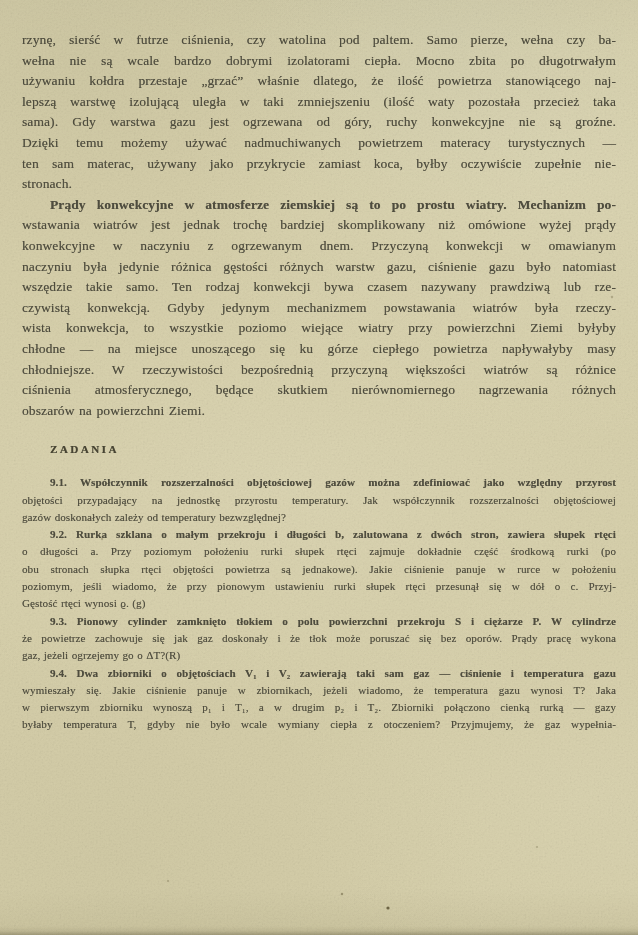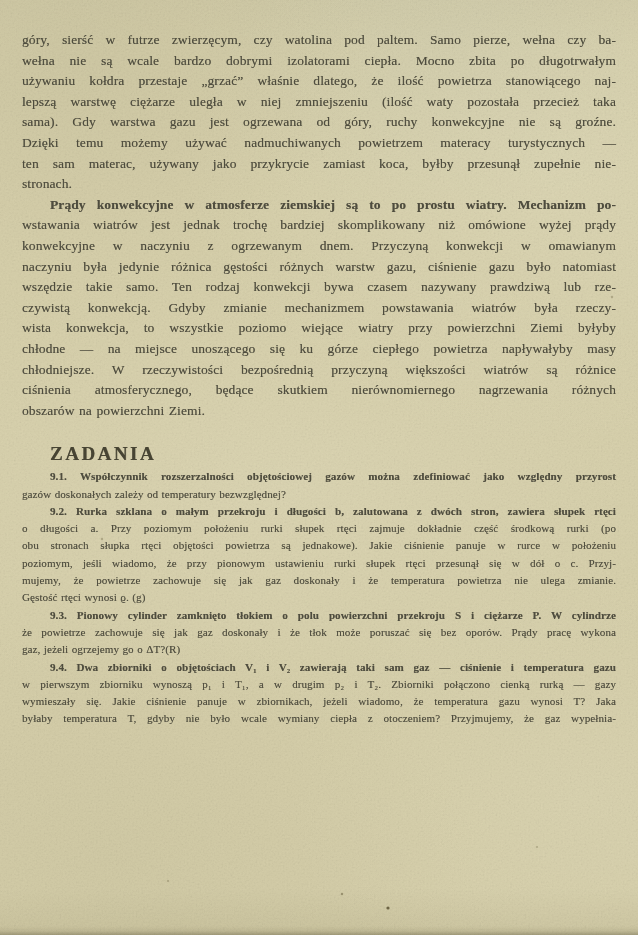--- a/index.html
+++ b/index.html
@@ -39,28 +39,28 @@
     line-height: 20.6px;
     letter-spacing: 0.15px;
     word-spacing: 1px;
     text-shadow: 0.2px 0.2px 0.4px rgba(78,76,60,0.55);
   }
   .line { text-align: justify; text-align-last: justify; }
   .line.last { text-align-last: left; }
   .line.indent { text-indent: 28px; font-weight: bold; }
   .heading {
     margin: 22px 0 0 28px;
-    font-size: 19px;
+    font-size: 11px;
     font-weight: bold;
     letter-spacing: 2.5px;
     color: #474433;
     text-shadow: 0.3px 0.3px 0.4px rgba(70,66,50,0.6);
   }
   .problems {
-    margin-top: 3px;
+    margin-top: 19px;
     font-size: 11px;
     line-height: 17.3px;
     letter-spacing: 0.1px;
     word-spacing: 0.6px;
     text-shadow: 0.2px 0.2px 0.35px rgba(78,76,60,0.5);
   }
   .bottom-edge {
     position: absolute;
     left: 0; right: 0; bottom: 0;
     height: 9px;
@@ -93,68 +93,68 @@
       <feTurbulence type="fractalNoise" baseFrequency="0.55" numOctaves="2" seed="7" stitchTiles="stitch"></feTurbulence>
       <feColorMatrix type="saturate" values="0"></feColorMatrix>
     </filter>
     <rect width="638" height="935" filter="url(#paperNoise)"></rect>
   </svg>
 
   <div class="content">
 
     <div class="maintext">
       <div class="para">
-          <div class="line">góry, sierść w futrze zwierzęcym, czy watolina pod paltem. Samo pierze, wełna czy ba-</div>
+          <div class="line">rzynę, sierść w futrze ciśnienia, czy watolina pod paltem. Samo pierze, wełna czy ba-</div>
           <div class="line">wełna nie są wcale bardzo dobrymi izolatorami ciepła. Mocno zbita po długotrwałym</div>
           <div class="line">używaniu kołdra przestaje „grzać” właśnie dlatego, że ilość powietrza stanowiącego naj-</div>
-          <div class="line">lepszą warstwę ciężarze uległa w niej zmniejszeniu (ilość waty pozostała przecież taka</div>
+          <div class="line">lepszą warstwę izolującą uległa w taki zmniejszeniu (ilość waty pozostała przecież taka</div>
           <div class="line">sama). Gdy warstwa gazu jest ogrzewana od góry, ruchy konwekcyjne nie są groźne.</div>
           <div class="line">Dzięki temu możemy używać nadmuchiwanych powietrzem materacy turystycznych —</div>
-          <div class="line">ten sam materac, używany jako przykrycie zamiast koca, byłby przesunął zupełnie nie-</div>
+          <div class="line">ten sam materac, używany jako przykrycie zamiast koca, byłby oczywiście zupełnie nie-</div>
           <div class="line last">stronach.</div>
         </div>
       <div class="para">
           <div class="line indent">Prądy konwekcyjne w atmosferze ziemskiej są to po prostu wiatry. Mechanizm po-</div>
           <div class="line">wstawania wiatrów jest jednak trochę bardziej skomplikowany niż omówione wyżej prądy</div>
           <div class="line">konwekcyjne w naczyniu z ogrzewanym dnem. Przyczyną konwekcji w omawianym</div>
           <div class="line">naczyniu była jedynie różnica gęstości różnych warstw gazu, ciśnienie gazu było natomiast</div>
           <div class="line">wszędzie takie samo. Ten rodzaj konwekcji bywa czasem nazywany prawdziwą lub rze-</div>
-          <div class="line">czywistą konwekcją. Gdyby zmianie mechanizmem powstawania wiatrów była rzeczy-</div>
+          <div class="line">czywistą konwekcją. Gdyby jedynym mechanizmem powstawania wiatrów była rzeczy-</div>
           <div class="line">wista konwekcja, to wszystkie poziomo wiejące wiatry przy powierzchni Ziemi byłyby</div>
           <div class="line">chłodne — na miejsce unoszącego się ku górze ciepłego powietrza napływałyby masy</div>
           <div class="line">chłodniejsze. W rzeczywistości bezpośrednią przyczyną większości wiatrów są różnice</div>
           <div class="line">ciśnienia atmosferycznego, będące skutkiem nierównomiernego nagrzewania różnych</div>
           <div class="line last">obszarów na powierzchni Ziemi.</div>
         </div>
     </div>
 
     <div class="heading">ZADANIA</div>
 
     <div class="problems">
       <div class="para">
           <div class="line indent">9.1. Współczynnik rozszerzalności objętościowej gazów można zdefiniować jako względny przyrost</div>
+          <div class="line">objętości przypadający na jednostkę przyrostu temperatury. Jak współczynnik rozszerzalności objętościowej</div>
           <div class="line last">gazów doskonałych zależy od temperatury bezwzględnej?</div>
         </div>
       <div class="para">
           <div class="line indent">9.2. Rurka szklana o małym przekroju i długości b, zalutowana z dwóch stron, zawiera słupek rtęci</div>
           <div class="line">o długości a. Przy poziomym położeniu rurki słupek rtęci zajmuje dokładnie część środkową rurki (po</div>
           <div class="line">obu stronach słupka rtęci objętości powietrza są jednakowe). Jakie ciśnienie panuje w rurce w położeniu</div>
           <div class="line">poziomym, jeśli wiadomo, że przy pionowym ustawieniu rurki słupek rtęci przesunął się w dół o c. Przyj-</div>
-          <div class="line">mujemy, że powietrze zachowuje się jak gaz doskonały i że temperatura powietrza nie ulega zmianie.</div>
           <div class="line last">Gęstość rtęci wynosi ϱ. (g)</div>
         </div>
       <div class="para">
           <div class="line indent">9.3. Pionowy cylinder zamknięto tłokiem o polu powierzchni przekroju S i ciężarze P. W cylindrze</div>
           <div class="line">że powietrze zachowuje się jak gaz doskonały i że tłok może poruszać się bez oporów. Prądy pracę wykona</div>
           <div class="line last">gaz, jeżeli ogrzejemy go o ΔT?(R)</div>
         </div>
       <div class="para">
           <div class="line indent">9.4. Dwa zbiorniki o objętościach V₁ i V₂ zawierają taki sam gaz — ciśnienie i temperatura gazu</div>
+          <div class="line">wymieszały się. Jakie ciśnienie panuje w zbiornikach, jeżeli wiadomo, że temperatura gazu wynosi T? Jaka</div>
           <div class="line">w pierwszym zbiorniku wynoszą p₁ i T₁, a w drugim p₂ i T₂. Zbiorniki połączono cienką rurką — gazy</div>
-          <div class="line">wymieszały się. Jakie ciśnienie panuje w zbiornikach, jeżeli wiadomo, że temperatura gazu wynosi T? Jaka</div>
           <div class="line">byłaby temperatura T, gdyby nie było wcale wymiany ciepła z otoczeniem? Przyjmujemy, że gaz wypełnia-</div>
         </div>
     </div>
 
   </div>
 
   <div class="specks"></div>
   <div class="bottom-edge"></div>
 
 </div>

